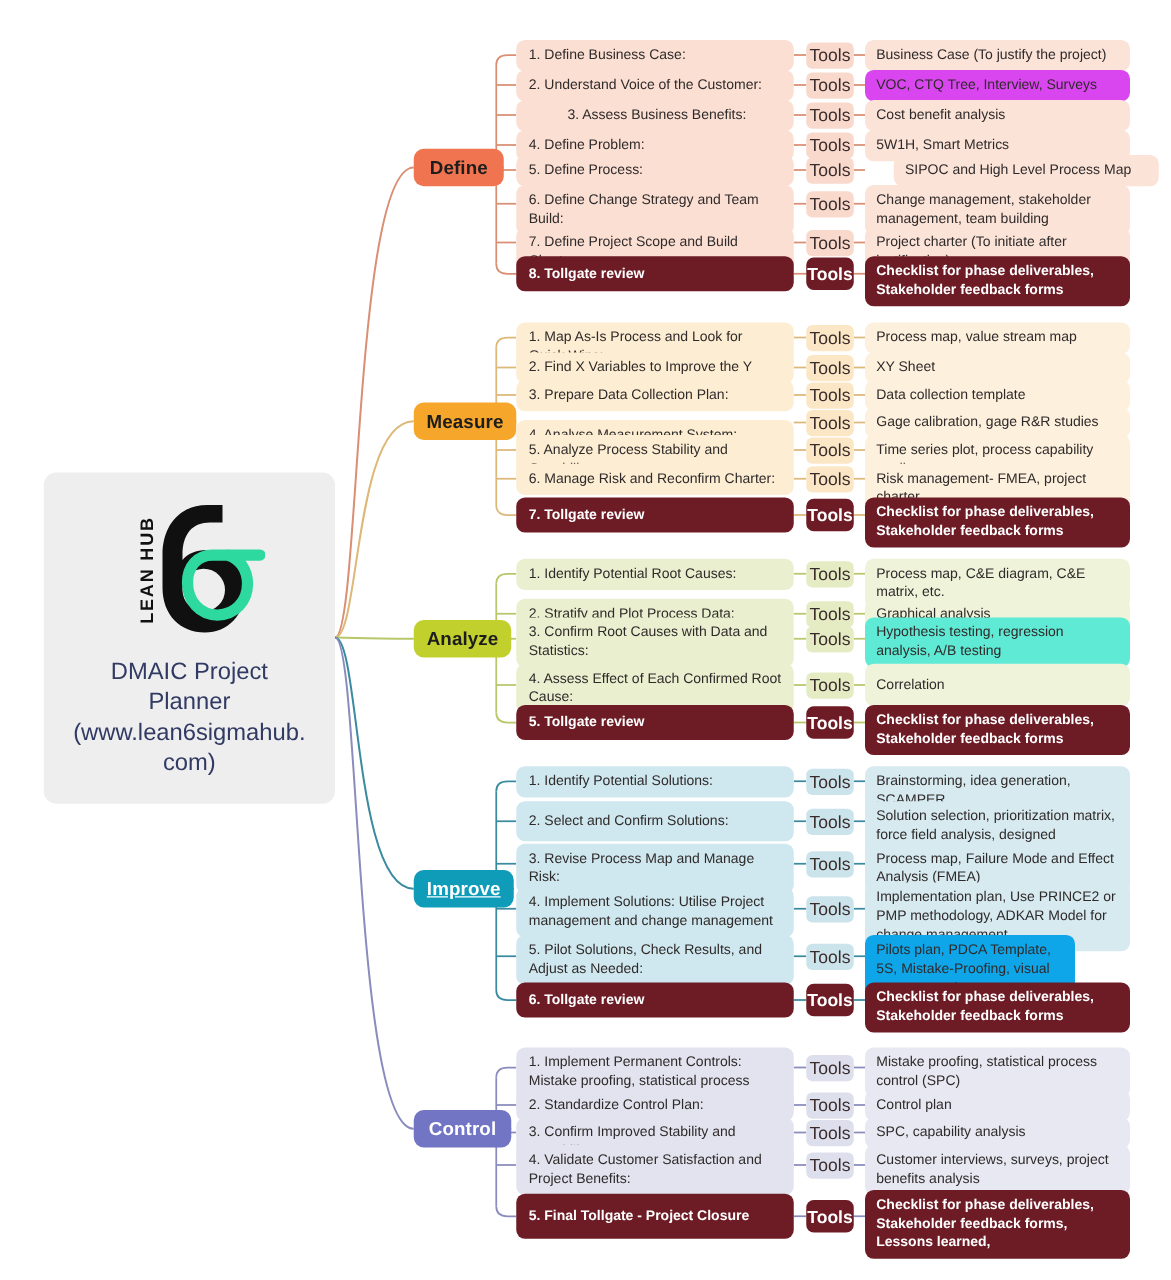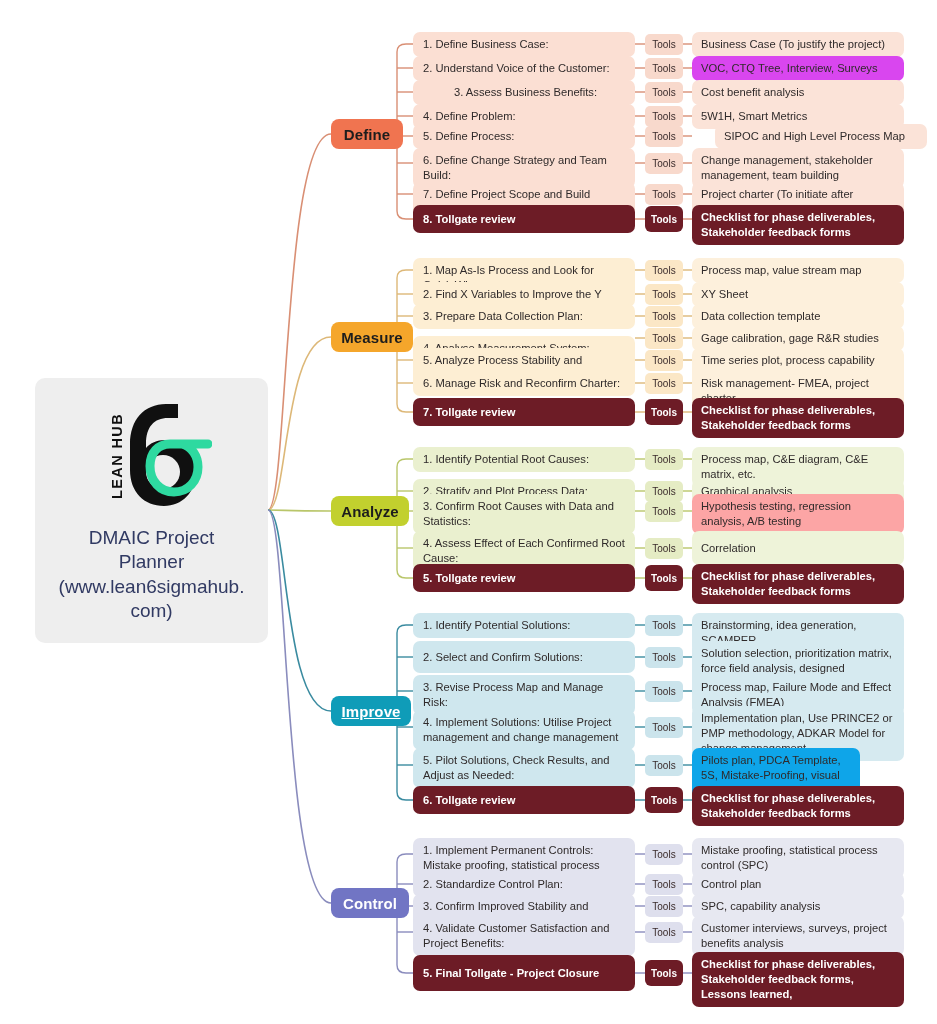--- a/index.html
+++ b/index.html
@@ -80,21 +80,21 @@
     font-weight: 700;
     background: #6d1c26 !important;
   }
   .tools-box {
     position: absolute;
     height: 21px;
     border-radius: 5px;
     display: flex;
     align-items: center;
     justify-content: center;
-    font-size: 10px;
+    font-size: 14px;
     color: #3a2b2b;
     padding: 0 7px;
     white-space: nowrap;
   }
   .tools-box.dark {
     background: #6d1c26 !important;
     color: #ffffff;
     font-weight: 700;
     height: 26px;
     border-radius: 6px;
@@ -375,21 +375,21 @@
       <div class="tool-box dark" style="left: 692px; top: 398px; width: 212px; min-height: 28px; background: rgb(253, 240, 220);">Checklist for phase deliverables, Stakeholder feedback forms</div>
       <div class="phase-badge" style="left: 331px; top: 496px; width: 78px; background: rgb(194, 208, 46); color: rgb(29, 29, 29);">Analyze</div>
       <div class="row-box" style="left: 413px; top: 447px; width: 222px; min-height: 24px; background: rgb(234, 240, 207);">1. Identify Potential Root Causes:</div>
       <div class="tools-box" style="left: 645px; top: 448.5px; width: 38px; background: rgb(229, 236, 196);">Tools</div>
       <div class="tool-box" style="left: 692px; top: 447px; width: 212px; min-height: 24px; background: rgb(238, 243, 217);">Process map, C&amp;E diagram, C&amp;E matrix, etc.</div>
       <div class="row-box" style="left: 413px; top: 479px; width: 222px; min-height: 24px; background: rgb(234, 240, 207);">2. Stratify and Plot Process Data:</div>
       <div class="tools-box" style="left: 645px; top: 480.5px; width: 38px; background: rgb(229, 236, 196);">Tools</div>
       <div class="tool-box" style="left: 692px; top: 479px; width: 212px; min-height: 24px; background: rgb(238, 243, 217);">Graphical analysis</div>
       <div class="row-box" style="left: 413px; top: 494px; width: 222px; min-height: 34px; background: rgb(234, 240, 207);">3. Confirm Root Causes with Data and Statistics:</div>
       <div class="tools-box" style="left: 645px; top: 500.5px; width: 38px; background: rgb(229, 236, 196);">Tools</div>
-      <div class="tool-box" style="left: 692px; top: 494px; width: 212px; min-height: 34px; background: #fca5a5;">Hypothesis testing, regression analysis, A/B testing</div>
+      <div class="tool-box" style="left: 692px; top: 494px; width: 212px; min-height: 34px; background: #5eead4;">Hypothesis testing, regression analysis, A/B testing</div>
       <div class="row-box" style="left: 413px; top: 531px; width: 222px; min-height: 34px; background: rgb(234, 240, 207);">4. Assess Effect of Each Confirmed Root Cause:</div>
       <div class="tools-box" style="left: 645px; top: 537.5px; width: 38px; background: rgb(229, 236, 196);">Tools</div>
       <div class="tool-box" style="left: 692px; top: 531px; width: 212px; min-height: 34px; background: rgb(238, 243, 217);">Correlation</div>
       <div class="row-box dark" style="left: 413px; top: 564px; width: 222px; min-height: 28px; background: rgb(234, 240, 207);">5. Tollgate review</div>
       <div class="tools-box dark" style="left: 645px; top: 565px; width: 38px; background: rgb(229, 236, 196);">Tools</div>
       <div class="tool-box dark" style="left: 692px; top: 564px; width: 212px; min-height: 28px; background: rgb(238, 243, 217);">Checklist for phase deliverables, Stakeholder feedback forms</div>
       <div class="phase-badge" style="left: 331px; top: 696px; width: 80px; background: rgb(15, 156, 184); color: rgb(255, 255, 255); text-decoration: underline;">Improve</div>
       <div class="row-box" style="left: 413px; top: 613px; width: 222px; min-height: 24px; background: rgb(207, 231, 238);">1. Identify Potential Solutions:</div>
       <div class="tools-box" style="left: 645px; top: 614.5px; width: 38px; background: rgb(203, 228, 236);">Tools</div>
       <div class="tool-box" style="left: 692px; top: 613px; width: 212px; min-height: 24px; background: rgb(214, 234, 240);">Brainstorming, idea generation, SCAMPER</div>

